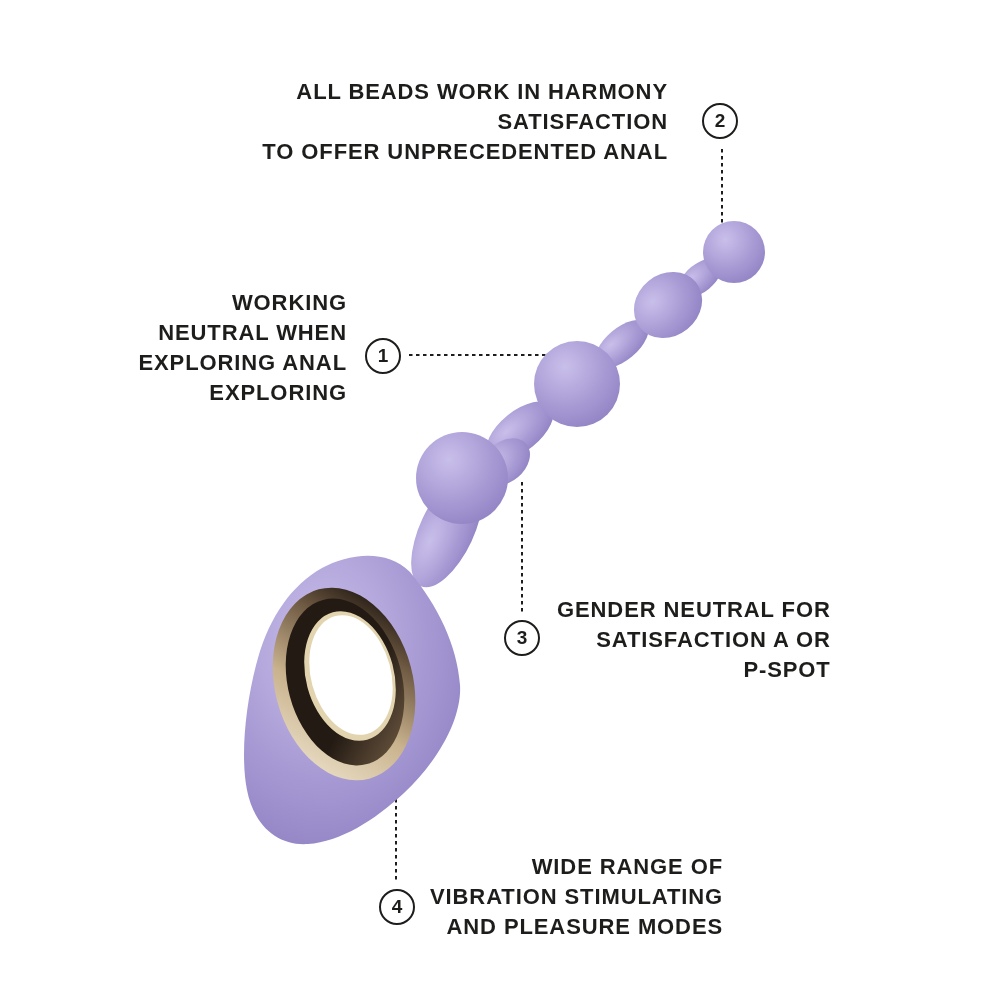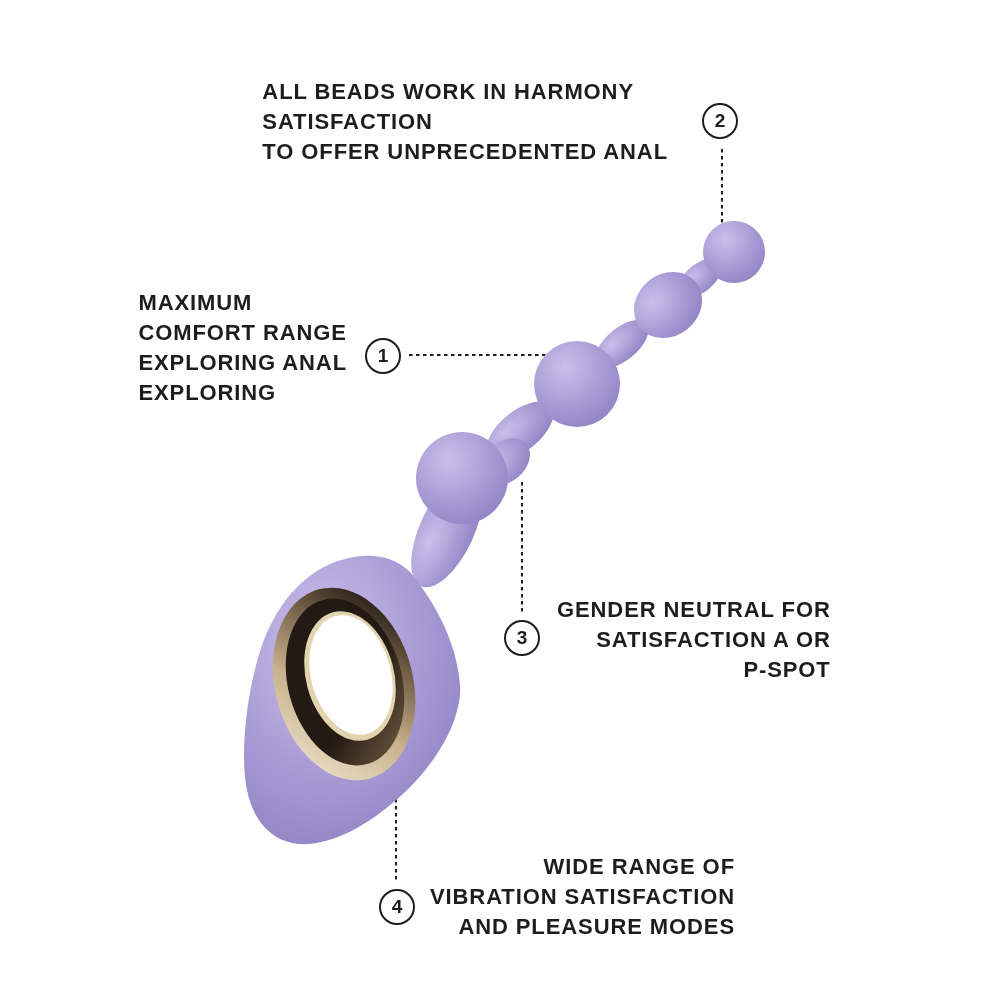--- a/index.html
+++ b/index.html
@@ -37,21 +37,21 @@
   .callout-line{stroke:var(--callout-line);stroke-width:2;stroke-dasharray:3.5 3.5;fill:none;}
   .txt{
     position:absolute;
     font-weight:700;
     font-size:22px;
     line-height:30px;
     letter-spacing:0.9px;
     color:var(--text);
     white-space:nowrap;
   }
-  .txt.right{text-align:left;}
+  .txt.right{text-align:right;}
   .txt.left{text-align:right;}
   #txt2{top:77px;right:332px;}
   #txt1{top:288px;right:653px;}
   #txt3{top:595px;left:557px;}
   #txt4{top:852px;left:430px;}
   .badge{
     position:absolute;
     width:36px;height:36px;
     border:2.5px solid var(--text);
     border-radius:50%;
@@ -128,35 +128,35 @@
     </g>
   </svg>
 
   <div class="txt right" id="txt2">
     <div>ALL BEADS WORK IN HARMONY</div>
     <div>SATISFACTION</div>
     <div>TO OFFER UNPRECEDENTED ANAL</div>
   </div>
 
   <div class="txt right" id="txt1">
-    <div>MAXIMUM</div>
-    <div>COMFORT RANGE</div>
+    <div>WORKING</div>
+    <div>NEUTRAL WHEN</div>
     <div>EXPLORING ANAL</div>
     <div>EXPLORING</div>
   </div>
 
   <div class="txt left" id="txt3">
     <div>GENDER NEUTRAL FOR</div>
     <div>SATISFACTION A OR</div>
     <div>P-SPOT</div>
   </div>
 
   <div class="txt left" id="txt4">
     <div>WIDE RANGE OF</div>
-    <div>VIBRATION SATISFACTION</div>
+    <div>VIBRATION STIMULATING</div>
     <div>AND PLEASURE MODES</div>
   </div>
 
   <div class="badge" id="badge1">1</div>
   <div class="badge" id="badge2">2</div>
   <div class="badge" id="badge3">3</div>
   <div class="badge" id="badge4">4</div>
 
 </div>
 

